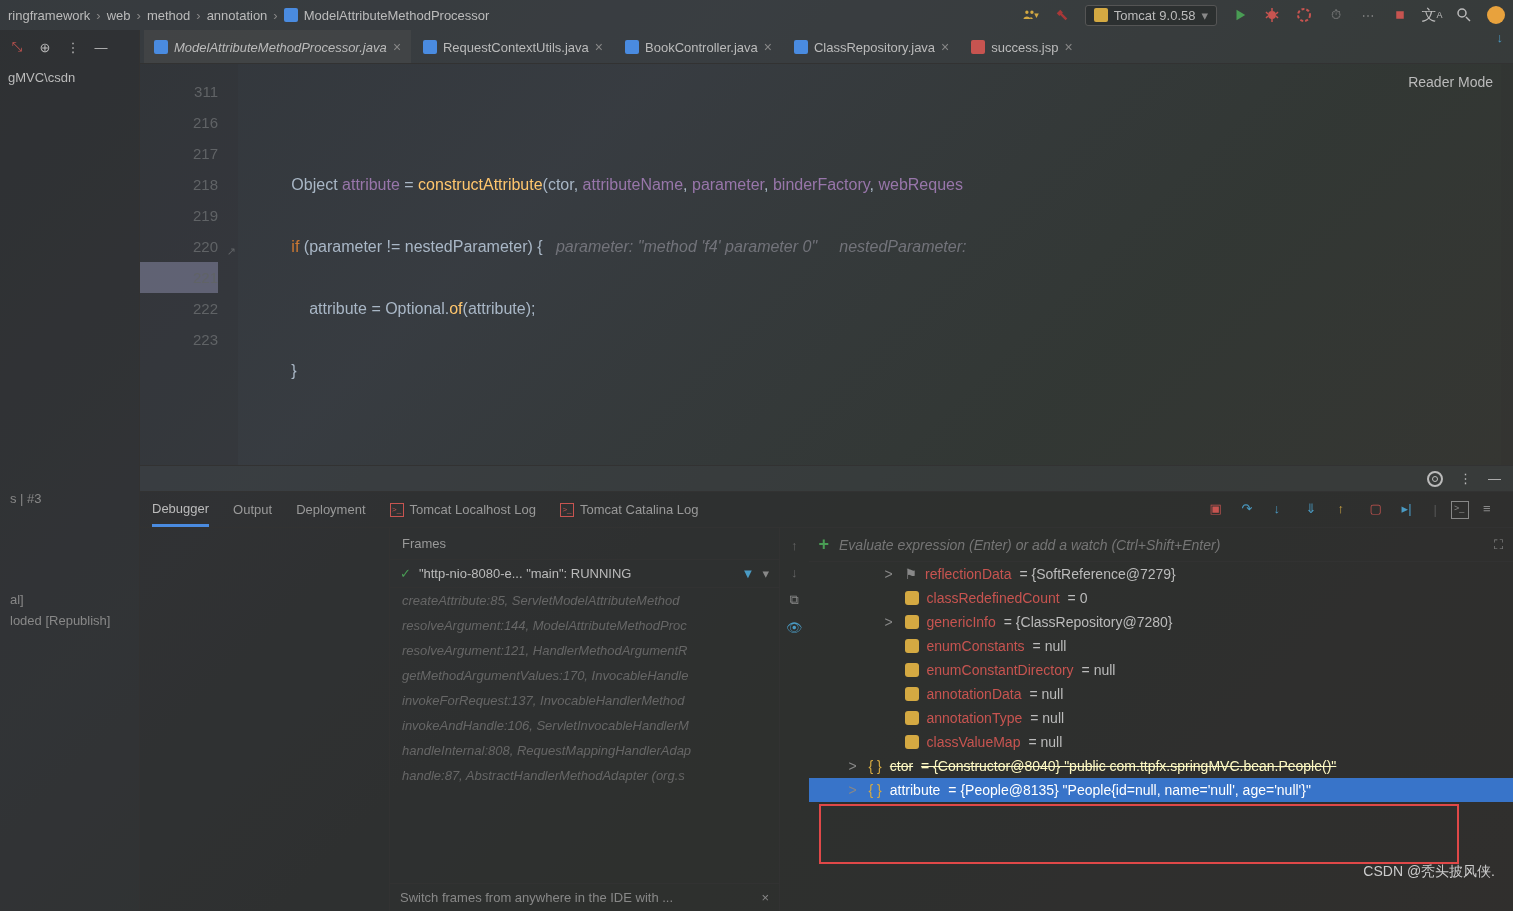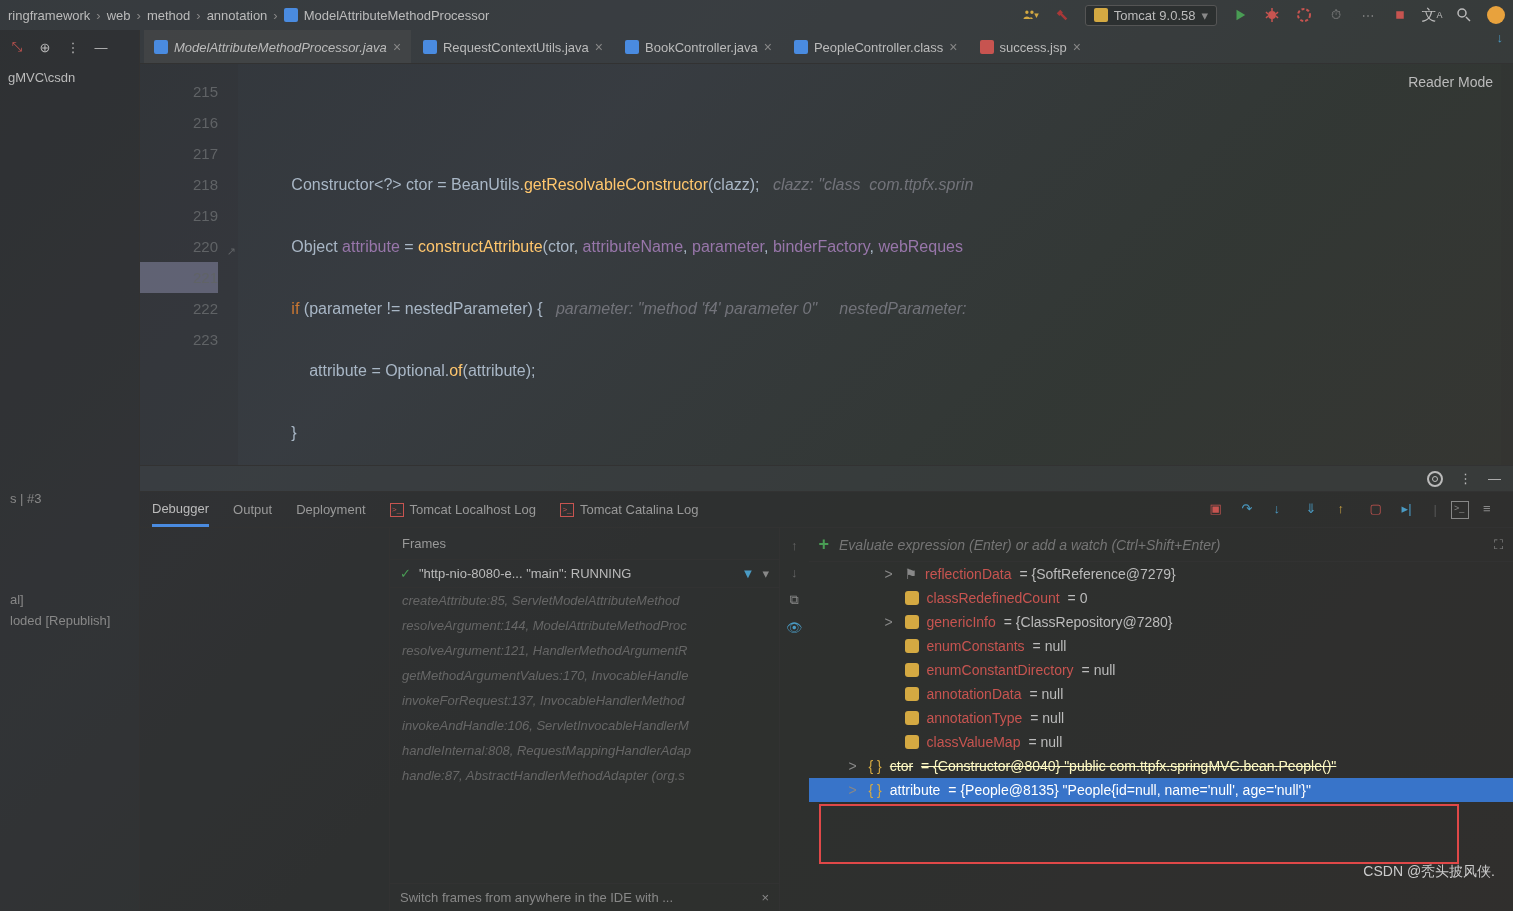--- a/index.html
+++ b/index.html
@@ -183,48 +183,47 @@
             <span>RequestContextUtils.java</span>
             <span class="tab-close">×</span>
           </div>
         <div class="tab">
             <span class="tab-icon"></span>
             <span>BookController.java</span>
             <span class="tab-close">×</span>
           </div>
         <div class="tab">
             <span class="tab-icon"></span>
-            <span>PeopleController.class</span>
+            <span>ClassRepository.java</span>
             <span class="tab-close">×</span>
           </div>
         <div class="tab">
             <span class="tab-icon jsp"></span>
             <span>success.jsp</span>
             <span class="tab-close">×</span>
           </div>
         <span class="tab-arrow">↓</span>
       </div>
 
       <div class="editor">
         <div class="reader-mode">Reader Mode</div>
         <div class="gutter">
-          <div>215</div>
+          <div>311</div>
           <div>216</div>
           <div>217</div>
           <div>218</div>
           <div>219</div>
           <div>220</div>
           <div class="hl-gutter">221</div>
           <div>222</div>
           <div>223</div>
           <span class="mark" style="top:172px;">↗</span>
         </div>
         <div class="code">
 <div> </div>
-<div>            <span>Constructor&lt;?&gt; ctor = BeanUtils.</span><span class="method">getResolvableConstructor</span><span>(clazz);</span><span class="hint">   clazz: "class  com.ttpfx.sprin</span></div>
 <div>            <span>Object </span><span class="field">attribute</span><span> = </span><span class="method">constructAttribute</span><span>(ctor, </span><span class="field">attributeName</span><span>, </span><span class="field">parameter</span><span>, </span><span class="field">binderFactory</span><span>, </span><span class="field">webReques</span></div>
 <div>            <span class="kw">if </span><span>(parameter != nestedParameter) {</span><span class="hint">   parameter: "method 'f4' parameter 0"     nestedParameter: </span></div>
 <div>                <span>attribute = Optional.</span><span class="method">of</span><span>(attribute);</span></div>
 <div>            <span>}</span></div>
 
 
 
         </div>
         <div class="minimap"></div>
       </div>

